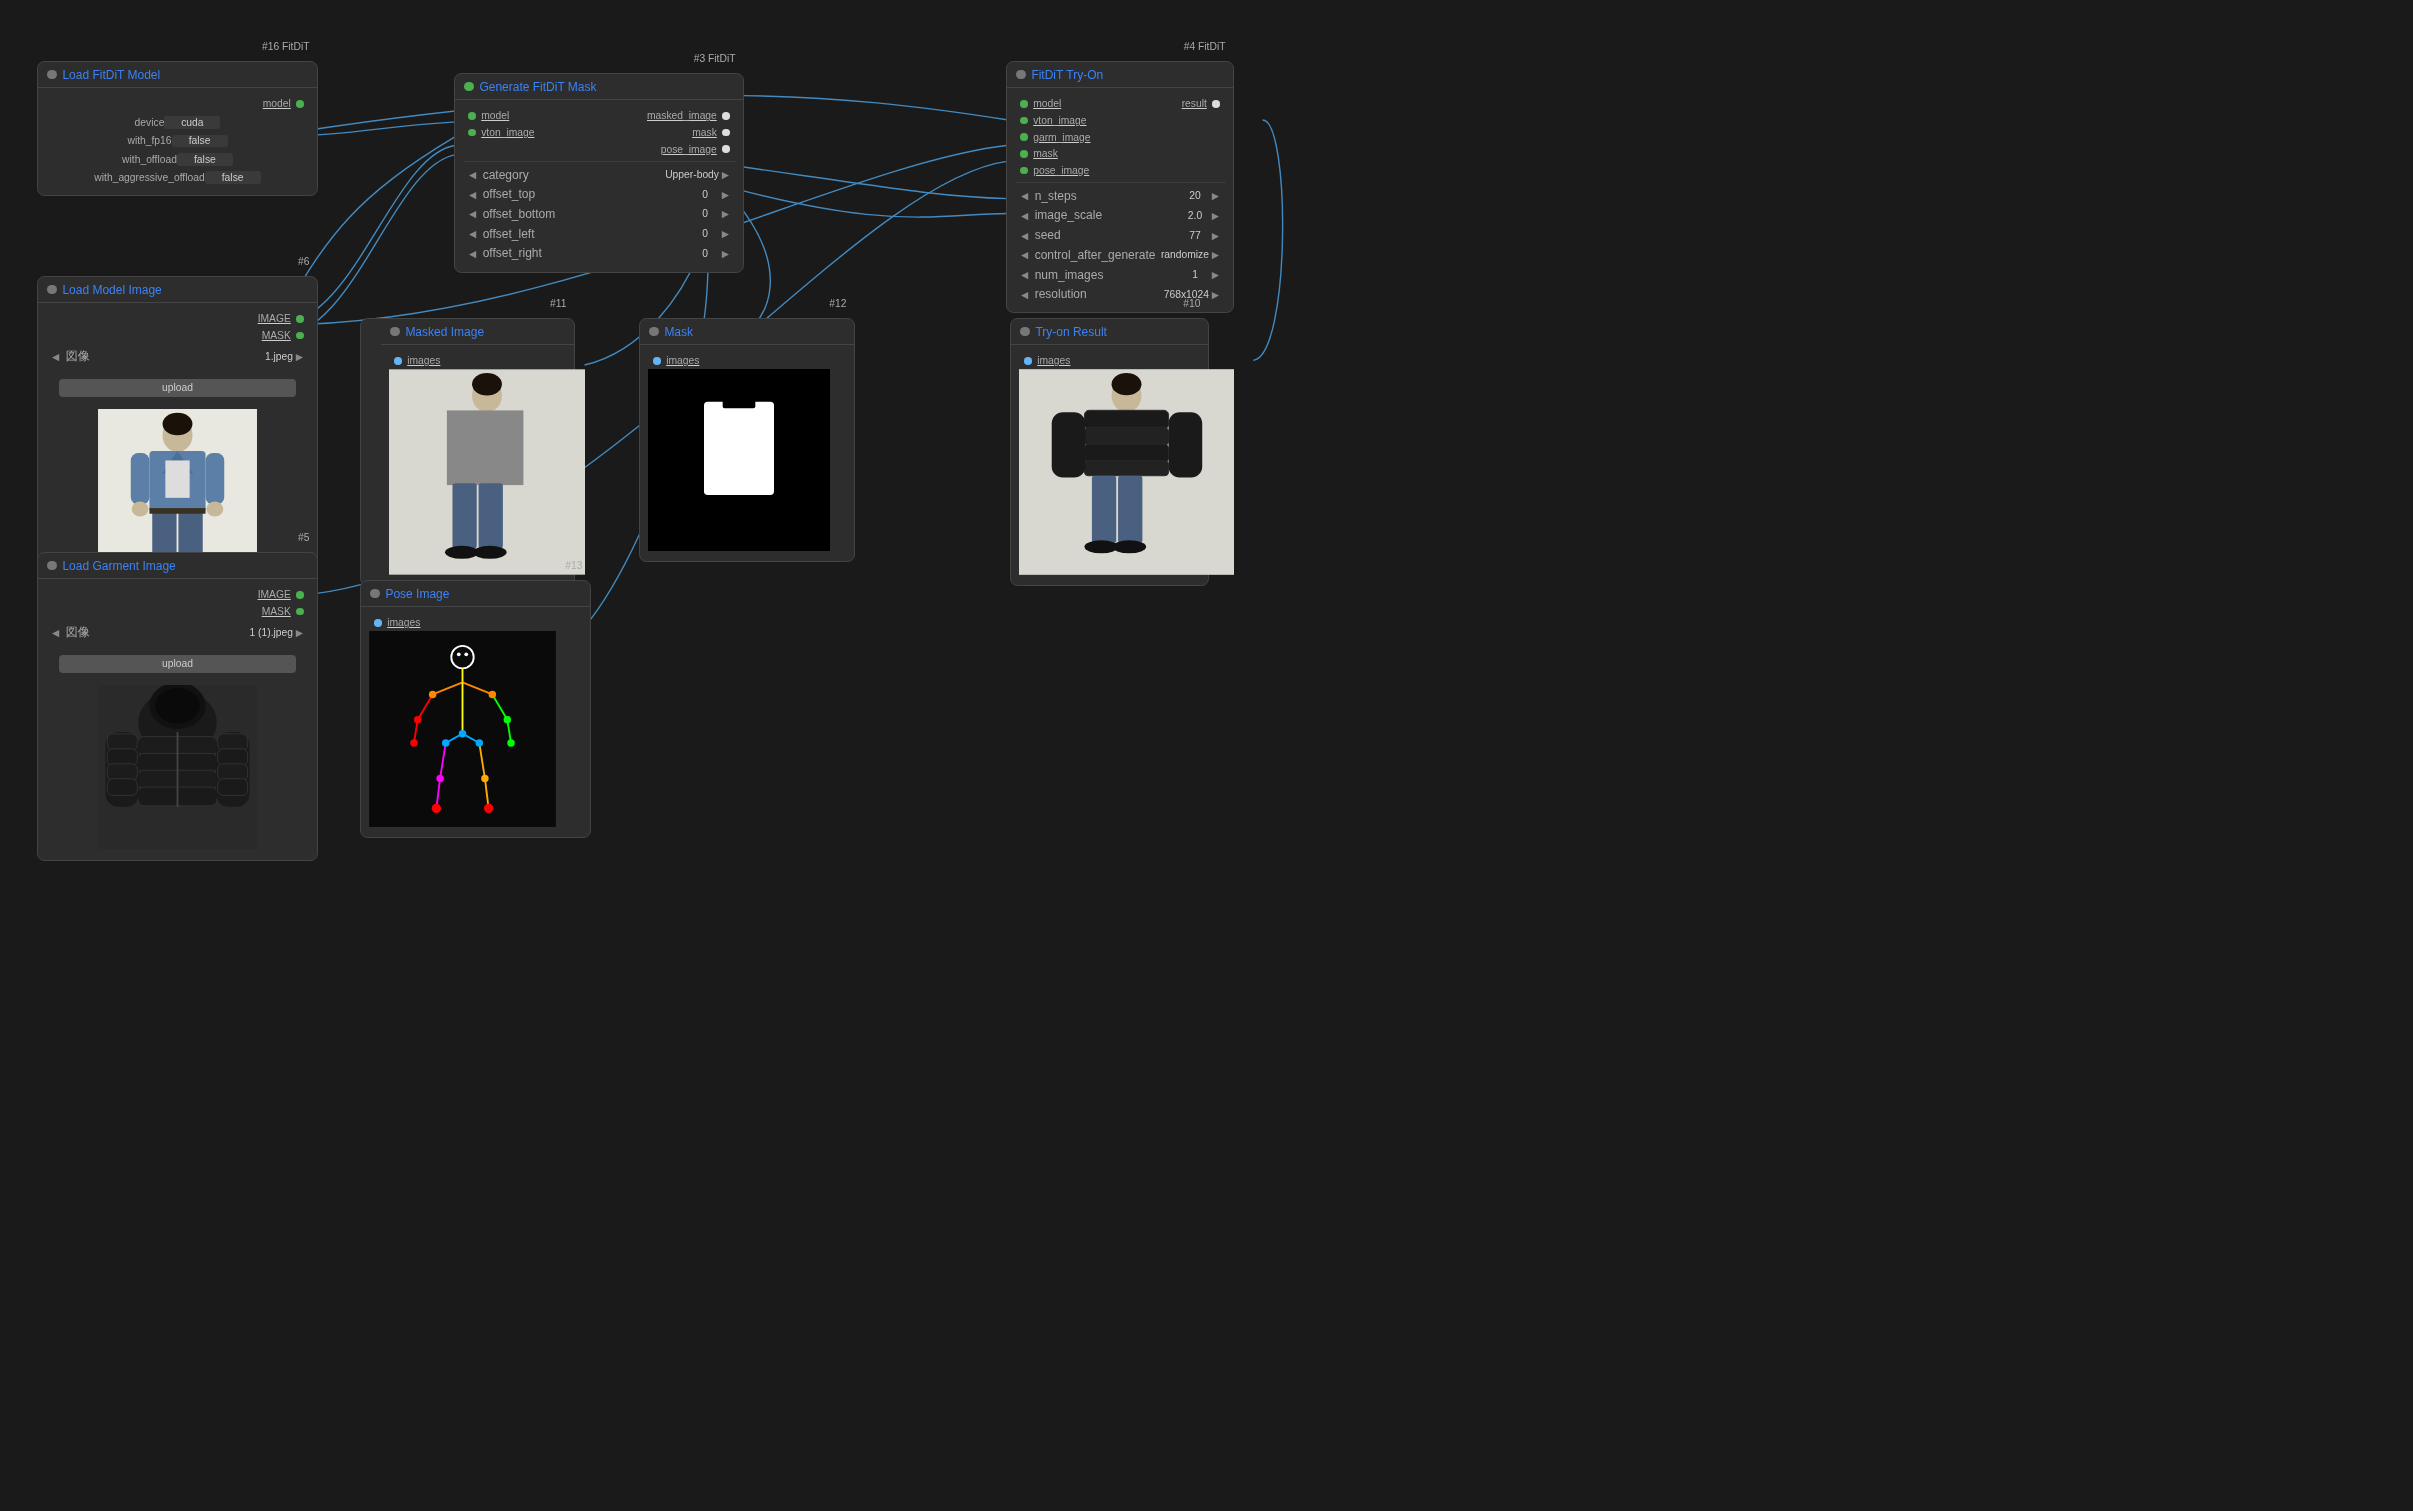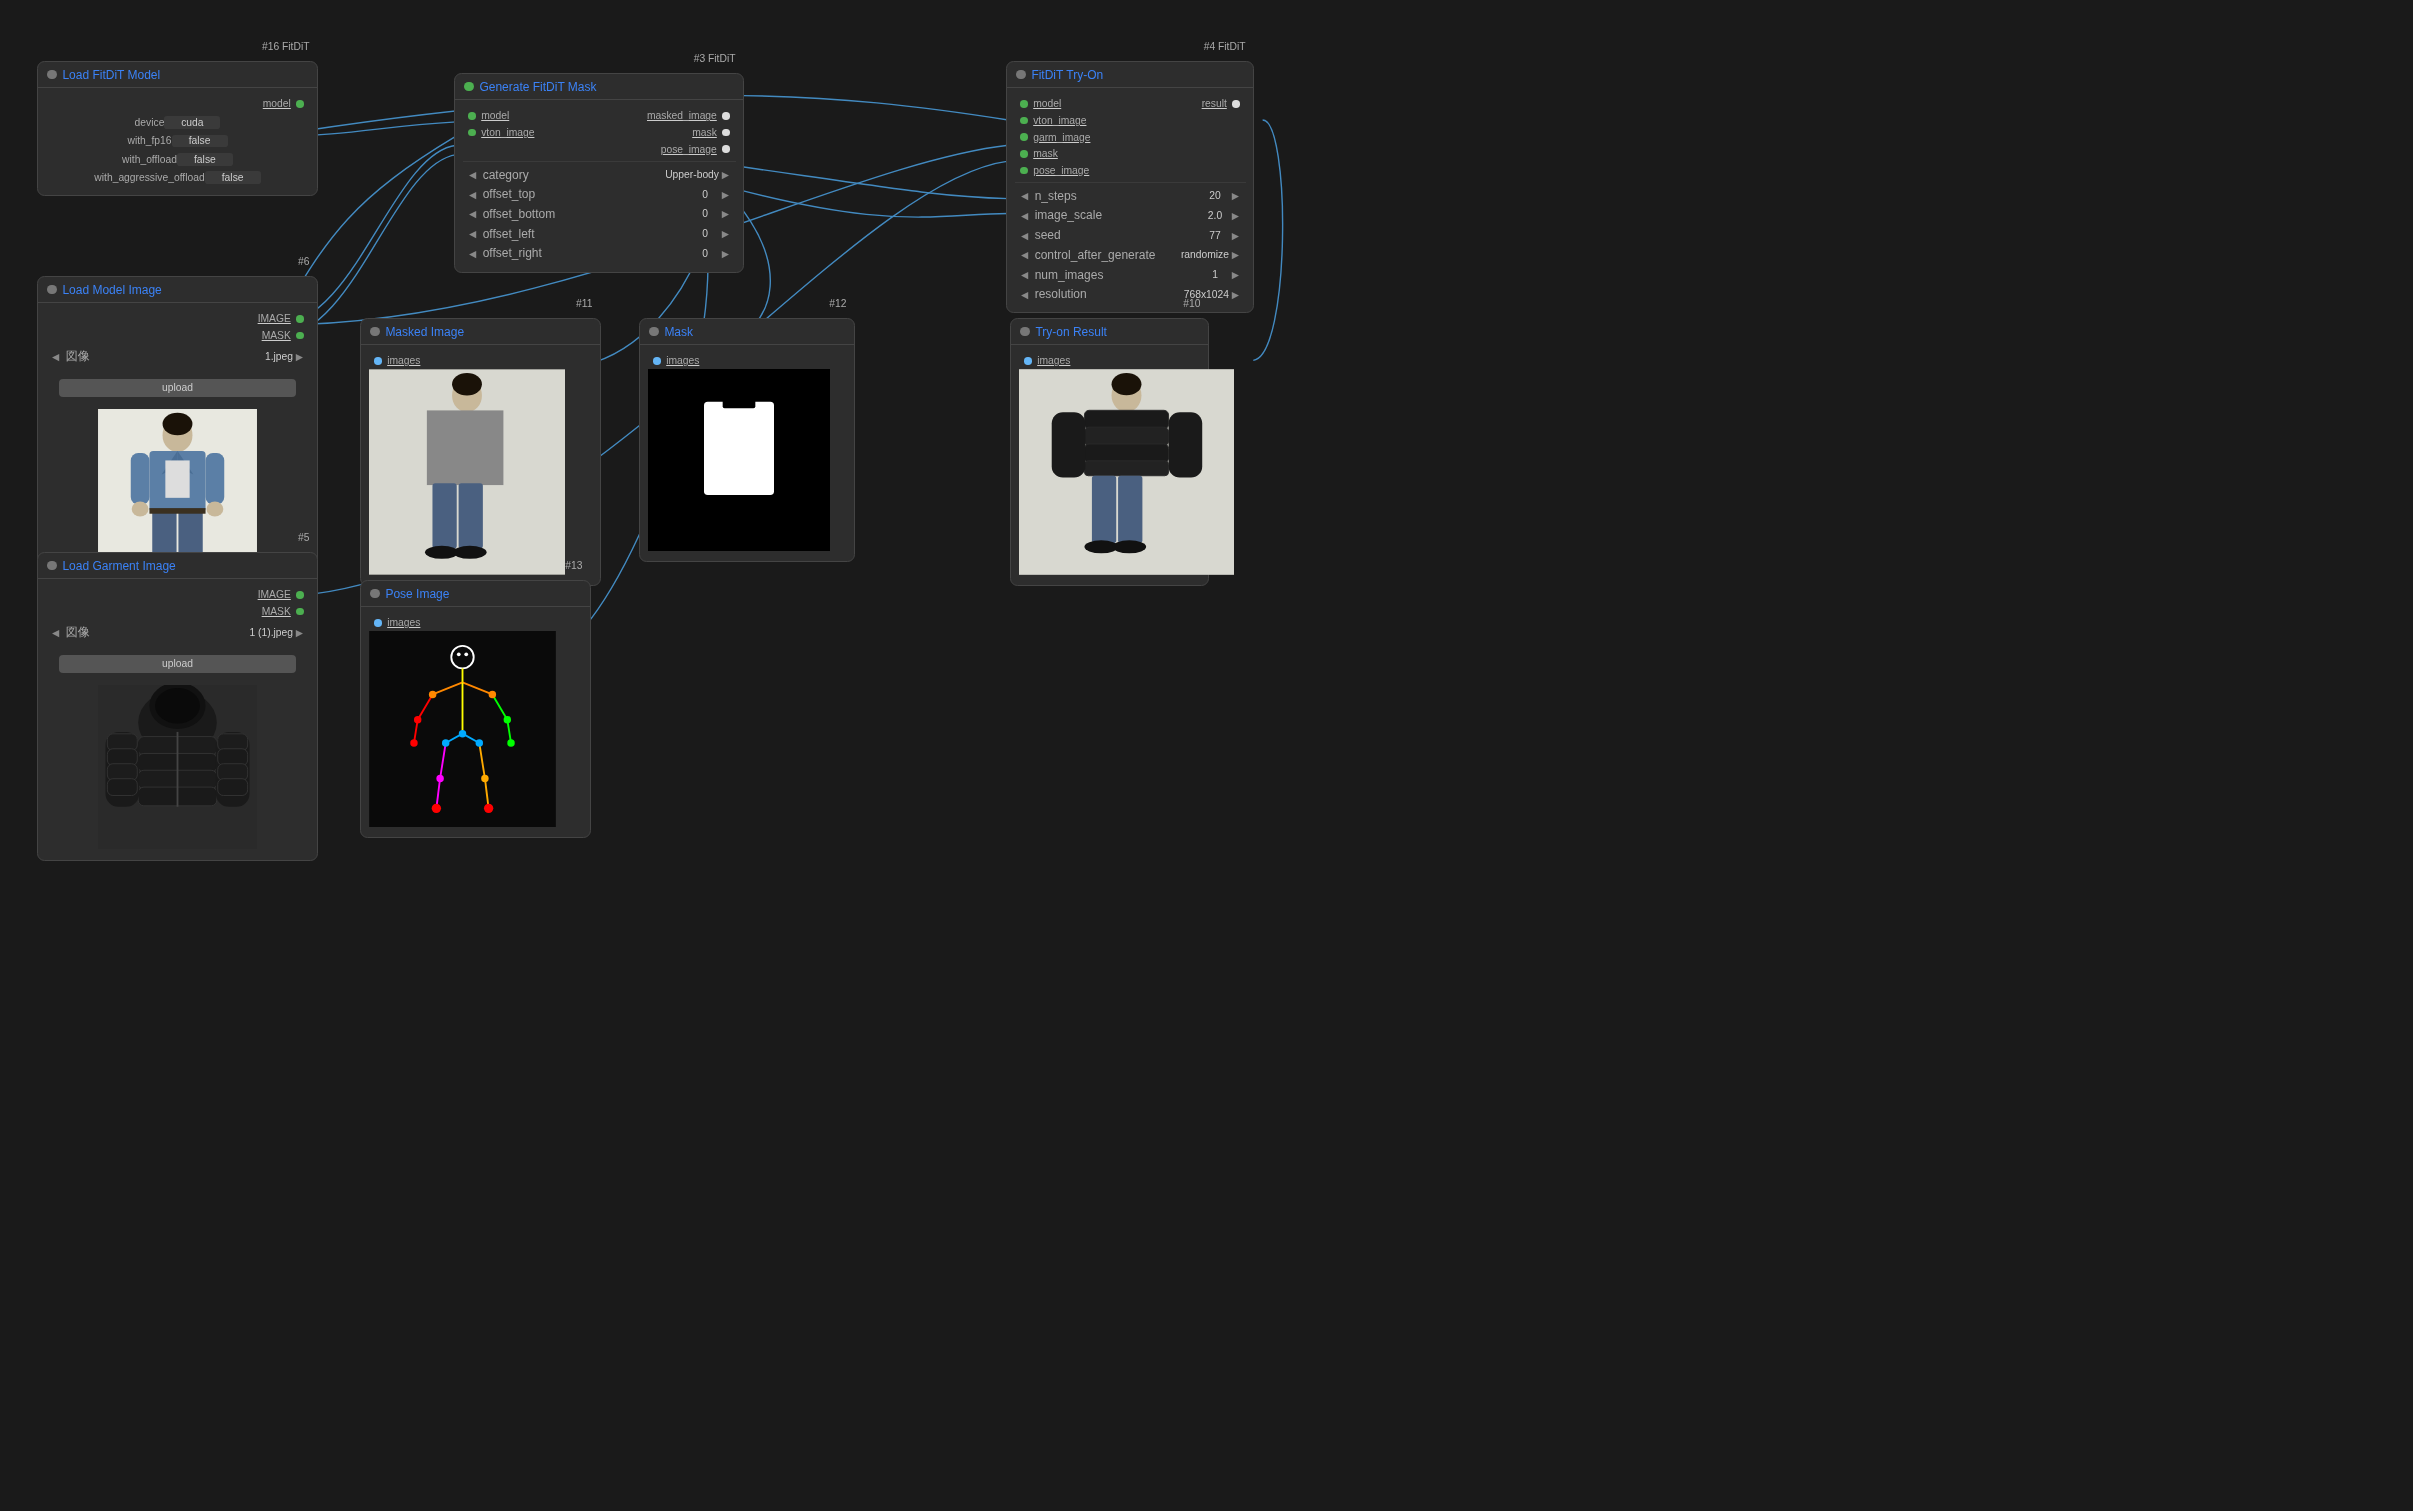--- a/index.html
+++ b/index.html
@@ -401,21 +401,21 @@
       </div>
       <div class="stepper-row">
         <span class="stepper-arrow">◀</span>
         <span class="stepper-label">offset_right</span>
         <span class="stepper-value">0</span>
         <span class="stepper-arrow-right">▶</span>
       </div>
     </div>
   </div>
 
-  <div class="node" style="left:1006px; top:61px; width:248px;">
+  <div class="node" style="left:1006px; top:61px; width:228px;">
     <div class="node-id-label">#4 FitDiT</div>
     <div class="node-header">
       <div class="node-dot gray"></div>
       <span class="node-title">FitDiT Try-On</span>
     </div>
     <div class="node-body">
       <div style="display:flex; justify-content:space-between;">
         <div>
           <div class="port-row">
             <div class="port green"></div>
@@ -478,21 +478,21 @@
       </div>
       <div class="stepper-row">
         <span class="stepper-arrow">◀</span>
         <span class="stepper-label">resolution</span>
         <span class="stepper-value">768x1024</span>
         <span class="stepper-arrow-right">▶</span>
       </div>
     </div>
   </div>
 
-  <div class="node" style="left:360px; top:318px; width:241px;">
+  <div class="node" style="left:360px; top:318px; width:215px;padding-left:20px;">
     <div class="node-id-label">#11</div>
     <div class="node-header">
       <div class="node-dot gray"></div>
       <span class="node-title">Masked Image</span>
     </div>
     <div class="node-body">
       <div class="port-row">
         <div class="port blue"></div>
         <span class="port-label">images</span>
       </div>

